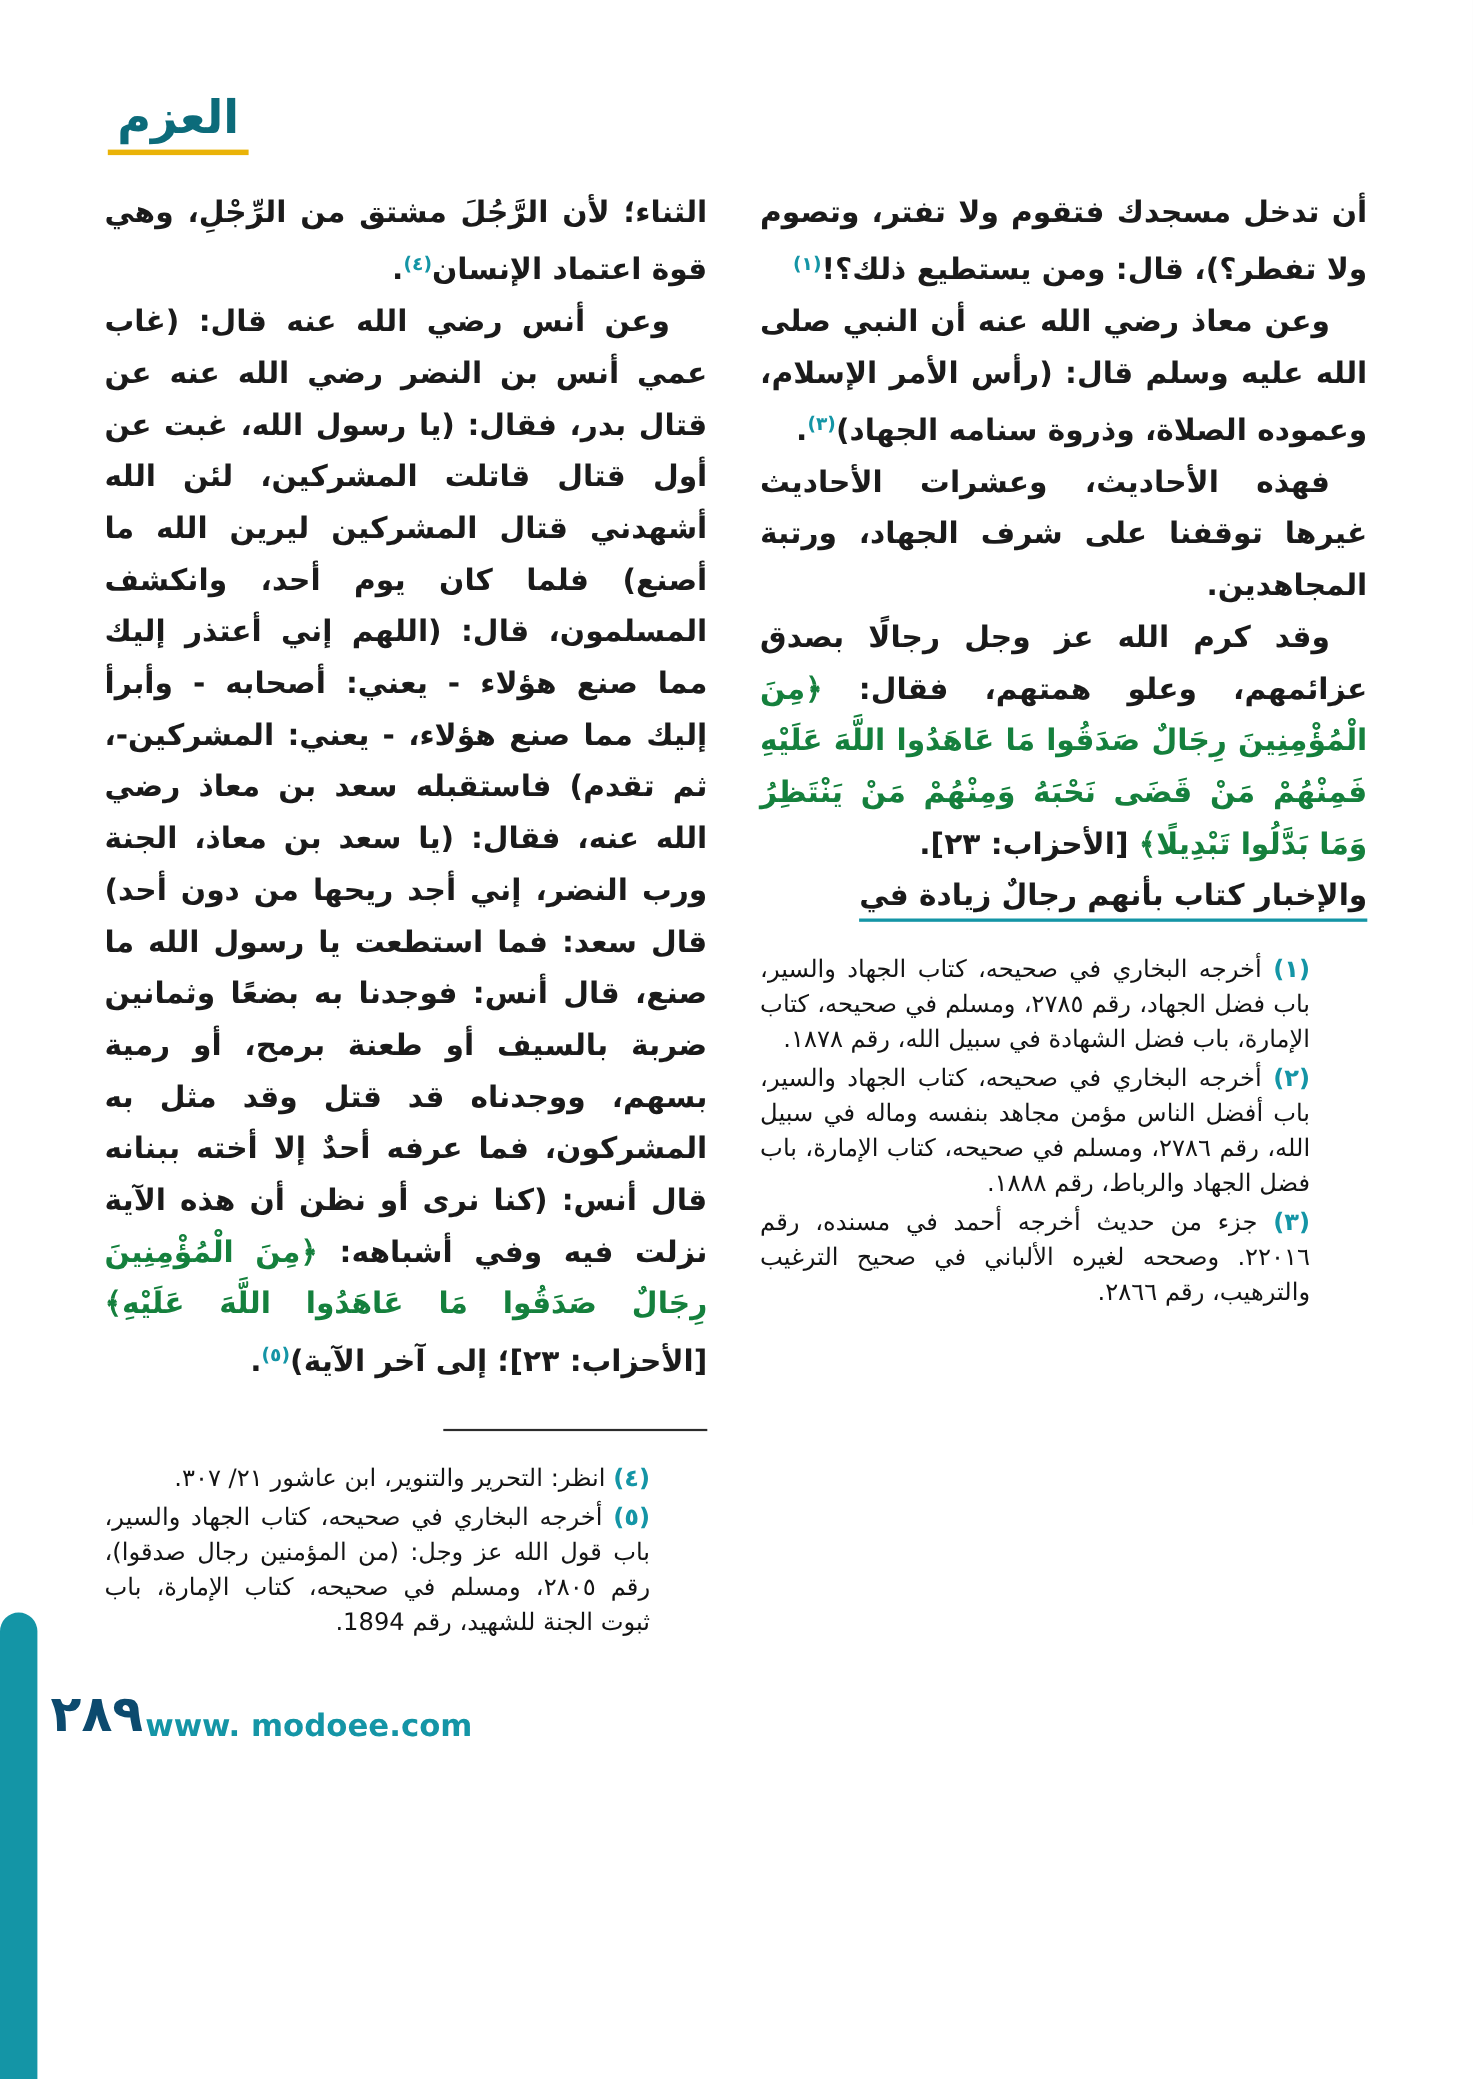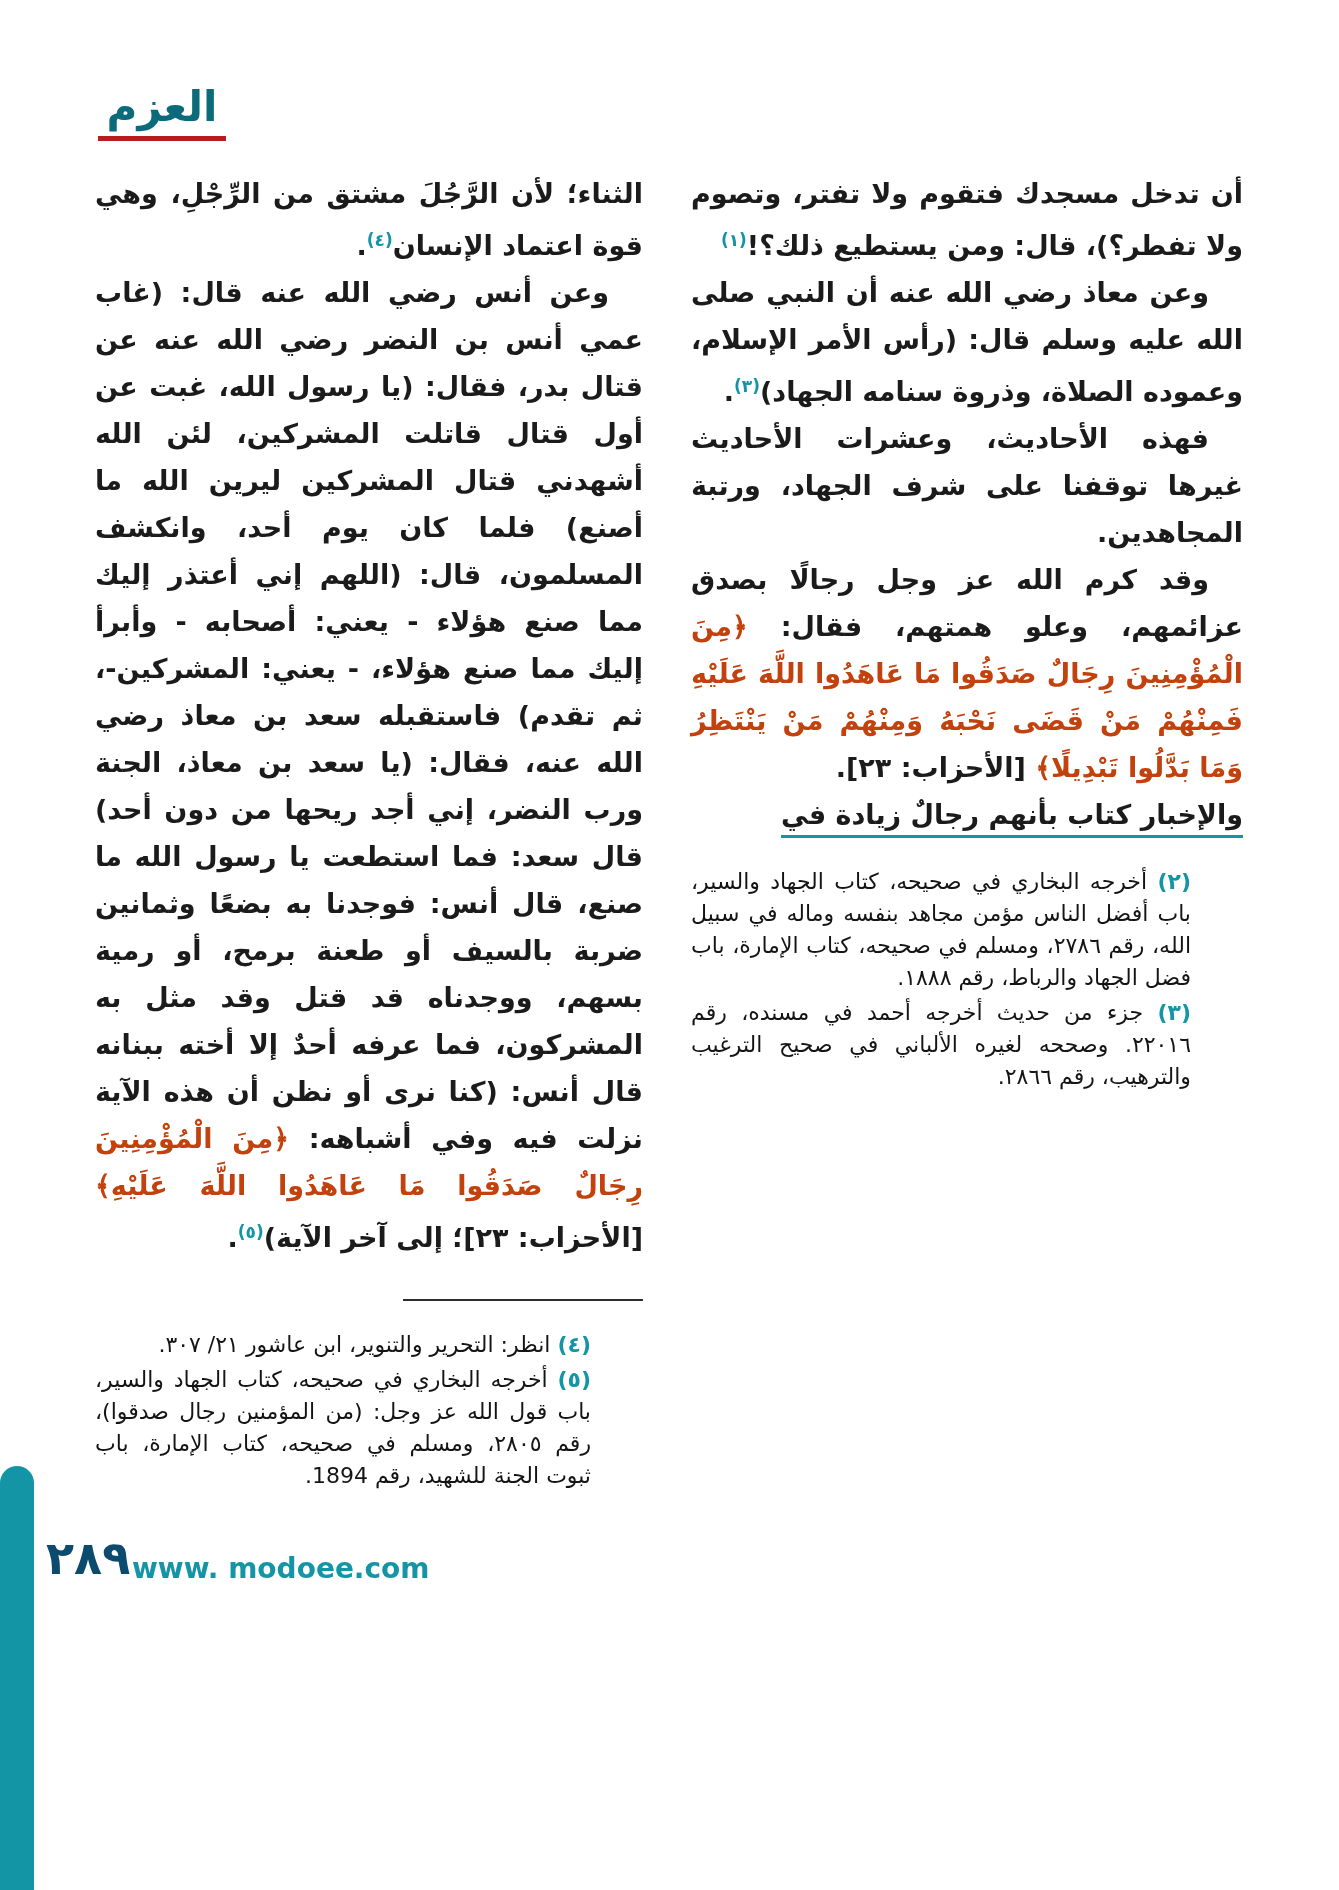--- a/index.html
+++ b/index.html
@@ -18,21 +18,21 @@
   
   .masthead {
     position: absolute;
     top: 84px;
     left: 98px;
     width: 128px;
     text-align: center;
   }
   .logo {
     display: block;
-    border-bottom: 5px solid #b91c1c;
+    border-bottom: 5px solid #eab308;
     padding-bottom: 6px;
   }
   .logo-word {
     font-size: 42px;
     font-weight: bold;
     color: #0c6b7a;
     line-height: 1.1;
   }
 
   
@@ -51,21 +51,21 @@
   .para { margin: 0; text-indent: 34px; }
   .para.flush { text-indent: 0; }
 
   .ref {
     color: #1495a6;
     font-size: 17px;
     font-weight: bold;
     vertical-align: 9px;
     white-space: nowrap;
   }
-  .quran { color: #c2410c; }
+  .quran { color: #15803d; }
   .underlined {
     border-bottom: 3px solid #1495a6;
     padding-bottom: 5px;
   }
 
   
   .footnotes {
     margin-top: 28px;
     padding-right: 52px;
     font-size: 22px;
@@ -130,20 +130,21 @@
 
     <p class="para"><span>وعن معاذ رضي الله عنه أن النبي صلى الله عليه وسلم قال: (رأس الأمر الإسلام، وعموده الصلاة، وذروة سنامه الجهاد)</span><span class="ref">(٣)</span><span>.</span></p>
 
     <p class="para"><span>فهذه الأحاديث، وعشرات الأحاديث غيرها توقفنا على شرف الجهاد، ورتبة المجاهدين.</span></p>
 
     <p class="para"><span>وقد كرم الله عز وجل رجالًا بصدق عزائمهم، وعلو همتهم، فقال: </span><span class="quran">﴿مِنَ الْمُؤْمِنِينَ رِجَالٌ صَدَقُوا مَا عَاهَدُوا اللَّهَ عَلَيْهِ فَمِنْهُمْ مَنْ قَضَى نَحْبَهُ وَمِنْهُمْ مَنْ يَنْتَظِرُ وَمَا بَدَّلُوا تَبْدِيلًا﴾</span><span> [الأحزاب: ٢٣].</span></p>
 
     <p class="para flush"><span class="underlined">والإخبار كتاب بأنهم رجالٌ زيادة في</span></p>
 
     <div class="footnotes">
+      <p class="fn"><span class="fn-num">(١)</span> <span>أخرجه البخاري في صحيحه، كتاب الجهاد والسير، باب فضل الجهاد، رقم ٢٧٨٥، ومسلم في صحيحه، كتاب الإمارة، باب فضل الشهادة في سبيل الله، رقم ١٨٧٨.</span></p>
       <p class="fn"><span class="fn-num">(٢)</span> <span>أخرجه البخاري في صحيحه، كتاب الجهاد والسير، باب أفضل الناس مؤمن مجاهد بنفسه وماله في سبيل الله، رقم ٢٧٨٦، ومسلم في صحيحه، كتاب الإمارة، باب فضل الجهاد والرباط، رقم ١٨٨٨.</span></p>
       <p class="fn"><span class="fn-num">(٣)</span> <span>جزء من حديث أخرجه أحمد في مسنده، رقم ٢٢٠١٦. وصححه لغيره الألباني في صحيح الترغيب والترهيب، رقم ٢٨٦٦.</span></p>
     </div>
   </section>
 
   <section class="col col-left">
     <p class="para flush"><span>الثناء؛ لأن الرَّجُلَ مشتق من الرِّجْلِ، وهي قوة اعتماد الإنسان</span><span class="ref">(٤)</span><span>.</span></p>
 
     <p class="para"><span>وعن أنس رضي الله عنه قال: (غاب عمي أنس بن النضر رضي الله عنه عن قتال بدر، فقال: (يا رسول الله، غبت عن أول قتال قاتلت المشركين، لئن الله أشهدني قتال المشركين ليرين الله ما أصنع) فلما كان يوم أحد، وانكشف المسلمون، قال: (اللهم إني أعتذر إليك مما صنع هؤلاء - يعني: أصحابه - وأبرأ إليك مما صنع هؤلاء، - يعني: المشركين-، ثم تقدم) فاستقبله سعد بن معاذ رضي الله عنه، فقال: (يا سعد بن معاذ، الجنة ورب النضر، إني أجد ريحها من دون أحد) قال سعد: فما استطعت يا رسول الله ما صنع، قال أنس: فوجدنا به بضعًا وثمانين ضربة بالسيف أو طعنة برمح، أو رمية بسهم، ووجدناه قد قتل وقد مثل به المشركون، فما عرفه أحدٌ إلا أخته ببنانه قال أنس: (كنا نرى أو نظن أن هذه الآية نزلت فيه وفي أشباهه: </span><span class="quran">﴿مِنَ الْمُؤْمِنِينَ رِجَالٌ صَدَقُوا مَا عَاهَدُوا اللَّهَ عَلَيْهِ﴾</span><span> [الأحزاب: ٢٣]؛ إلى آخر الآية)</span><span class="ref">(٥)</span><span>.</span></p>
 

